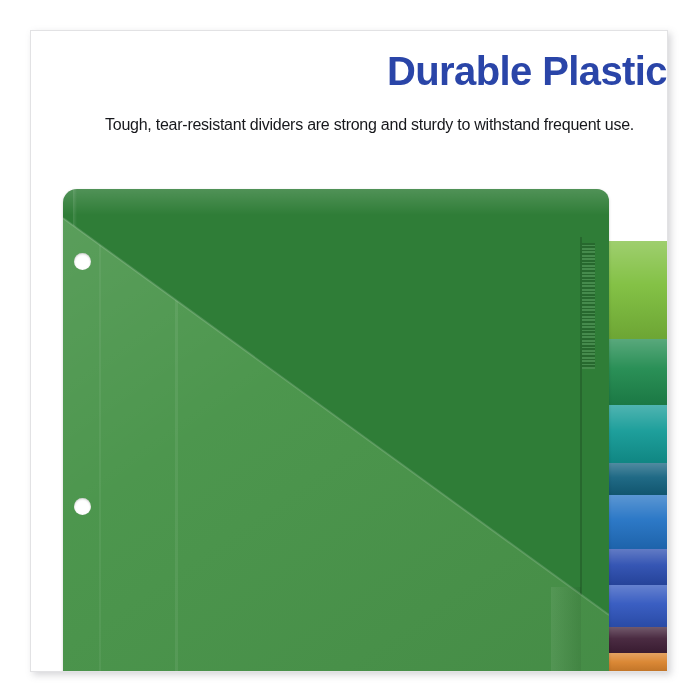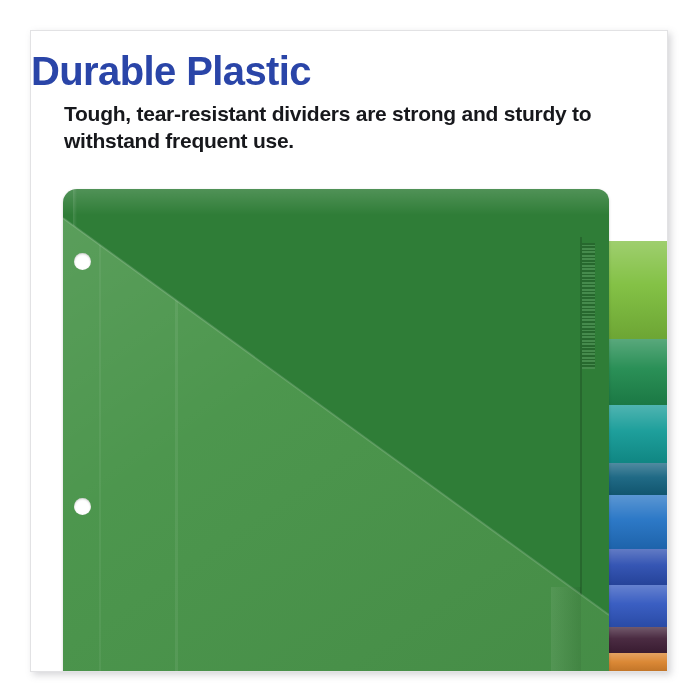--- a/index.html
+++ b/index.html
@@ -34,36 +34,36 @@
     overflow: hidden;
     box-sizing: border-box;
   }
 
   
   #textblock {
     position: absolute;
     left: 0;
     top: 0;
     width: 100%;
-    text-align: left;
+    text-align: right;
     padding-top: 19px;
   }
   #headline {
     font-size: 40px;
     font-weight: bold;
     letter-spacing: -0.6px;
     line-height: 1.05;
     margin: 0;
     color: #2a45a8;
   }
   #subline {
-    margin: 9px auto 0 auto;
+    margin: 23px auto 0 auto;
     width: 570px;
-    font-size: 21px;
-    font-weight: bold;
+    font-size: 16px;
+    font-weight: normal;
     line-height: 1.28;
     color: #17181c;
     letter-spacing: -0.25px;
   }
 
   
   #product {
     position: absolute;
     left: 0;
     top: 0;

